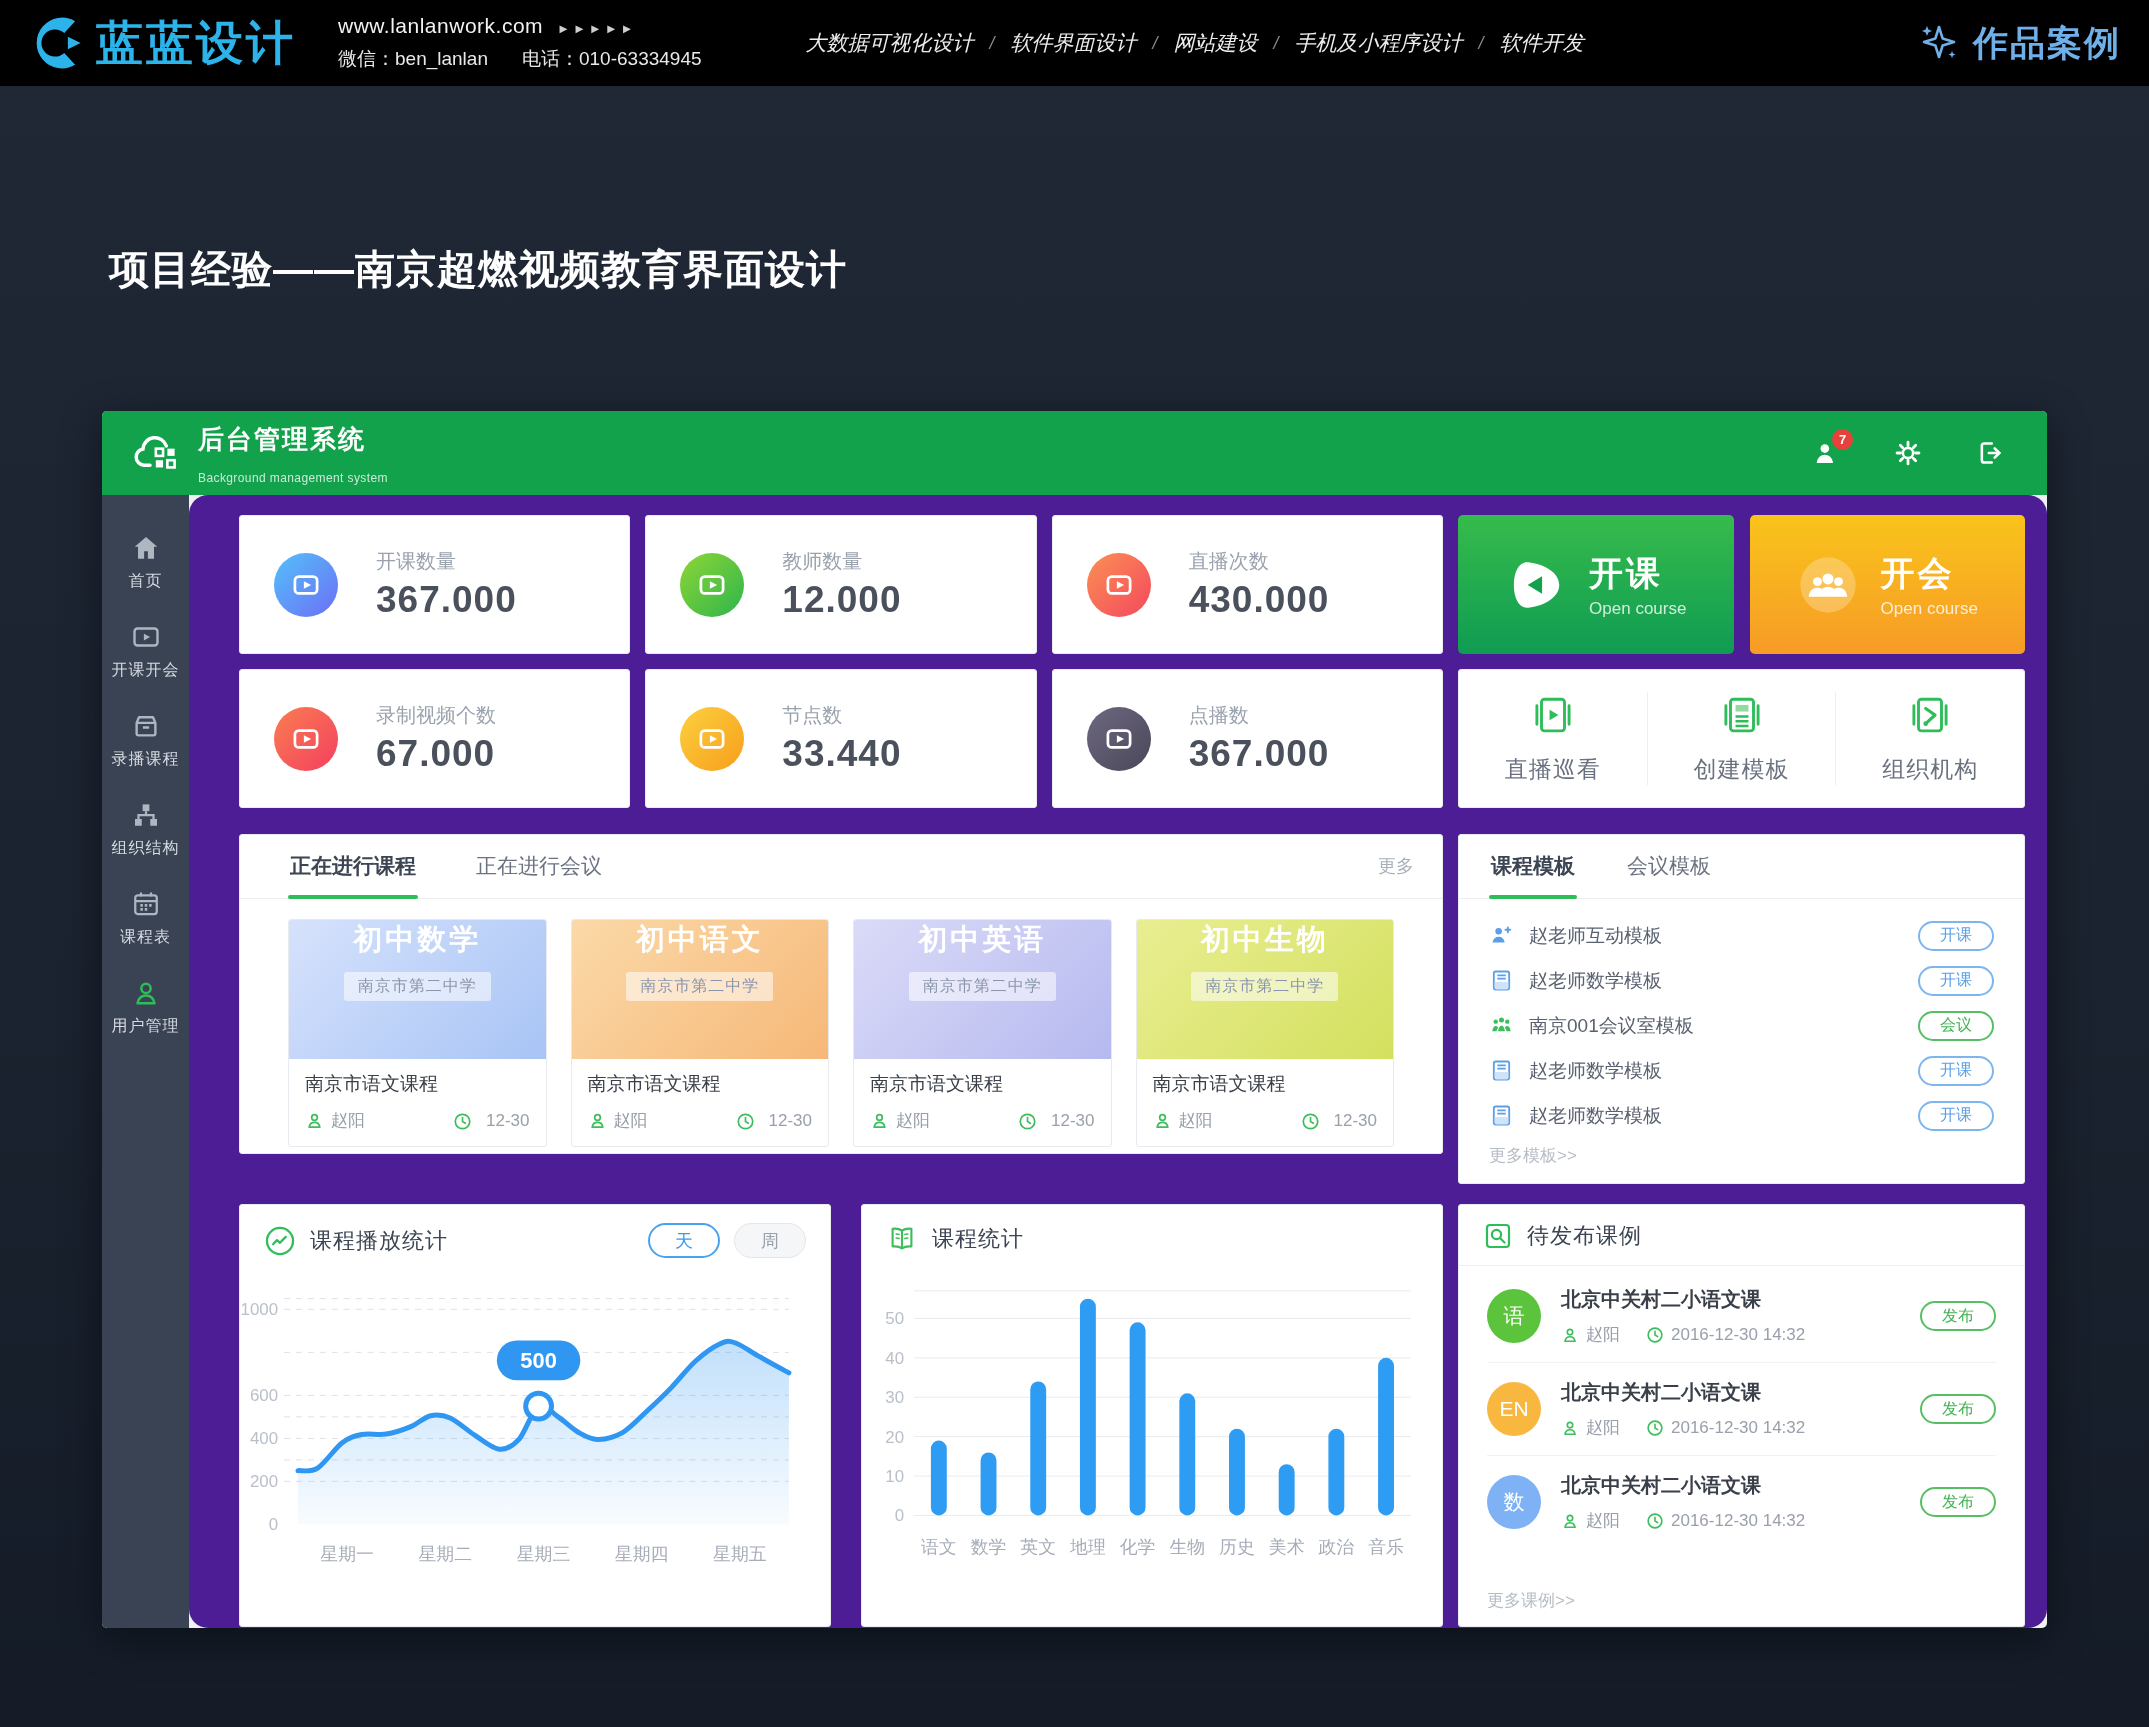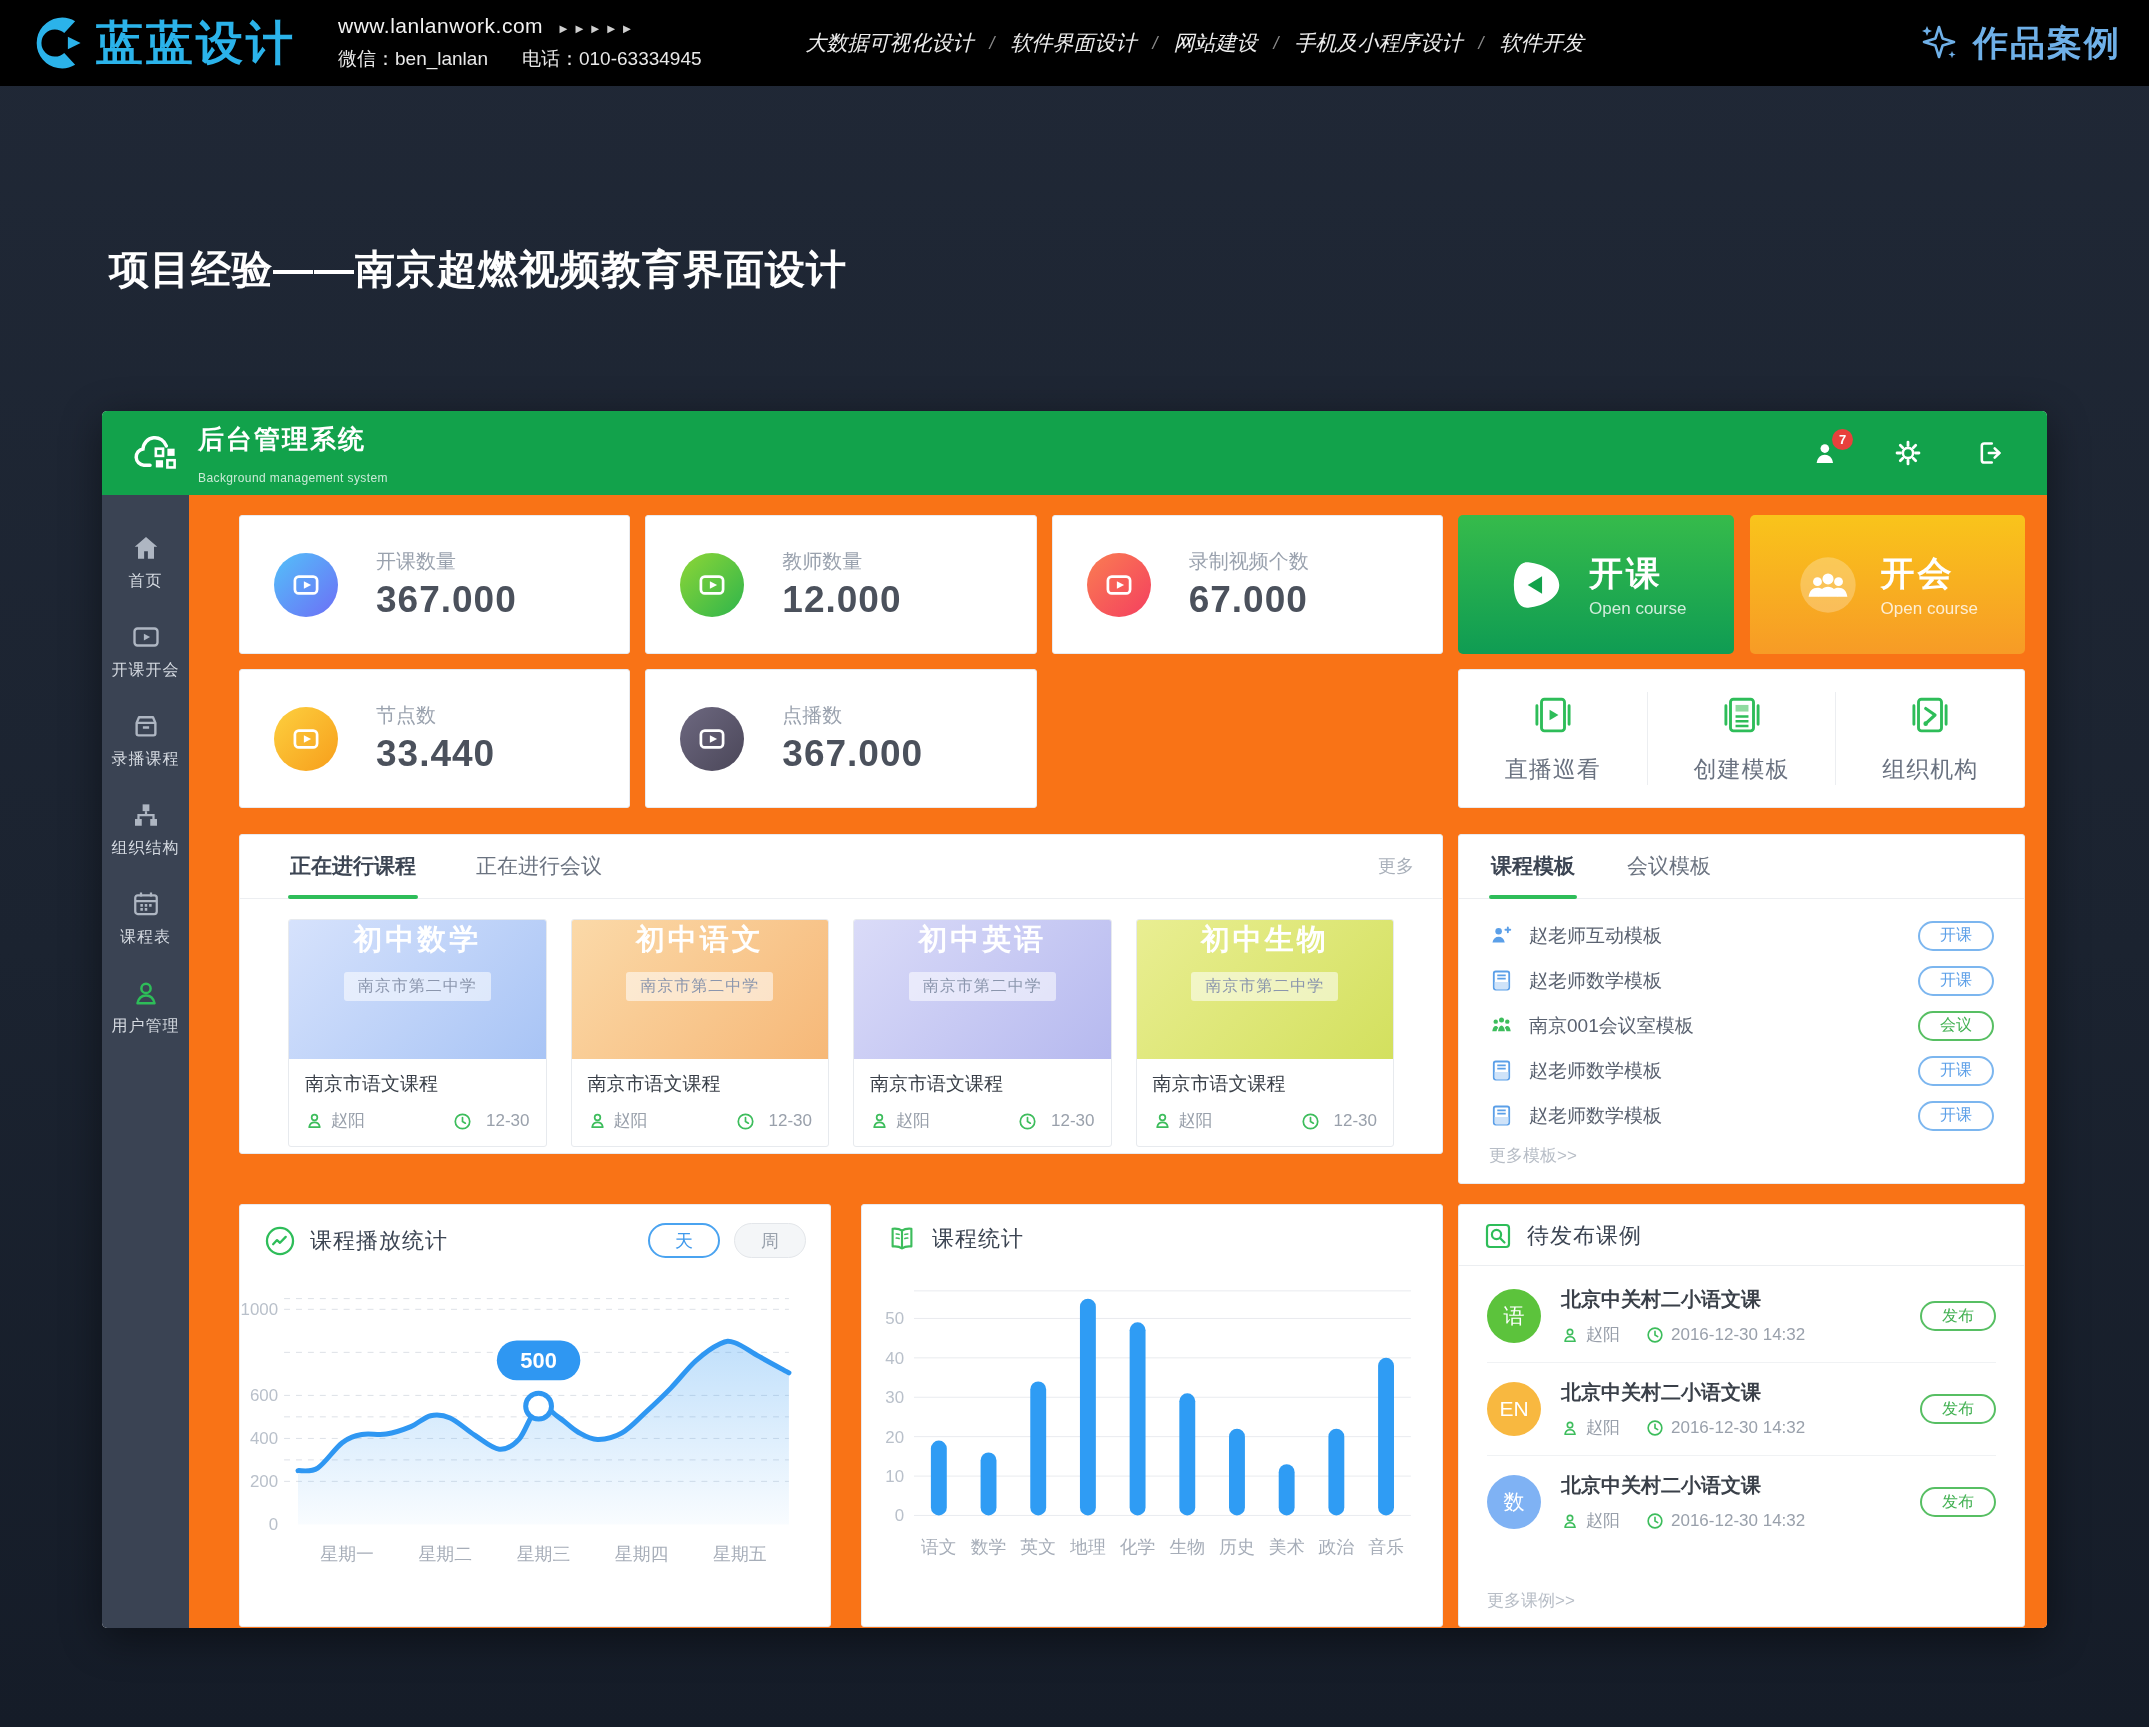--- a/index.html
+++ b/index.html
@@ -34,21 +34,21 @@
   .hicon svg { width:28px; height:28px; }
   .badge { position:absolute; top:-9px; right:-12px; min-width:21px; height:21px; border-radius:11px; background:#e8413c; color:#fff; font-size:13px; display:flex; align-items:center; justify-content:center; padding:0 4px; font-weight:bold; }
 
   .dash-body { display:flex; height:1133px; }
   .dash-side { width:87px; background:#3a4353; flex:0 0 auto; padding-top:24px; }
   .side-item { display:flex; flex-direction:column; align-items:center; gap:8px; padding:14px 0 16px; cursor:pointer; }
   .side-item .side-ic { width:30px; height:30px; color:#aeb6c2; }
   .side-item .side-ic svg { width:30px; height:30px; }
   .side-item.active .side-ic { color:#2ebd59; }
   .side-label { color:#d6dbe2; font-size:16px; letter-spacing:1px; }
-  .dash-main { position:relative; flex:1; background:#f97316; }
+  .dash-main { position:relative; flex:1; background:#4c1d95;border-radius:19px; }
 
   .panel { position:absolute; background:#fff; border:1px solid #e9ebef; border-radius:3px; }
 
   
   .stats-grid { position:absolute; left:50px; top:20px; width:1204px; display:grid; grid-template-columns:repeat(3,1fr); gap:15px; }
   .stat-card { background:#fff; border:1px solid #e9ebef; border-radius:3px; height:139px; display:flex; align-items:center; padding-left:34px; }
   .stat-ic { width:64px; height:64px; border-radius:50%; display:flex; align-items:center; justify-content:center; flex:0 0 auto; }
   .stat-ic svg { width:36px; height:36px; }
   .stat-tx { margin-left:38px; }
   .stat-label { color:#9aa2ae; font-size:20px; }
@@ -284,20 +284,32 @@
             <div class="stat-card">
        <div class="stat-ic" style="background:linear-gradient(135deg,#8ed636,#2eb54c)">
                 <svg viewBox="0 0 24 24">
                   <rect x="4.6" y="6.4" width="14.8" height="11.2" rx="2.6" fill="none" stroke="#fff" stroke-width="1.8"></rect>
                   <path d="M10.6 9.5l4.8 2.5-4.8 2.5z" fill="#fff"></path>
                 </svg>
               </div>
        <div class="stat-tx">
          <div class="stat-label">教师数量</div>
          <div class="stat-value">12.000</div>
+       </div>
+     </div>
+            <div class="stat-card">
+       <div class="stat-ic" style="background:linear-gradient(135deg,#fb9054,#f4485e)">
+                <svg viewBox="0 0 24 24">
+                  <rect x="4.6" y="6.4" width="14.8" height="11.2" rx="2.6" fill="none" stroke="#fff" stroke-width="1.8"></rect>
+                  <path d="M10.6 9.5l4.8 2.5-4.8 2.5z" fill="#fff"></path>
+                </svg>
+              </div>
+       <div class="stat-tx">
+         <div class="stat-label">直播次数</div>
+         <div class="stat-value">430.000</div>
        </div>
      </div>
             <div class="stat-card">
        <div class="stat-ic" style="background:linear-gradient(135deg,#fa7d52,#f43f5f)">
                 <svg viewBox="0 0 24 24">
                   <rect x="4.6" y="6.4" width="14.8" height="11.2" rx="2.6" fill="none" stroke="#fff" stroke-width="1.8"></rect>
                   <path d="M10.6 9.5l4.8 2.5-4.8 2.5z" fill="#fff"></path>
                 </svg>
               </div>
        <div class="stat-tx">

